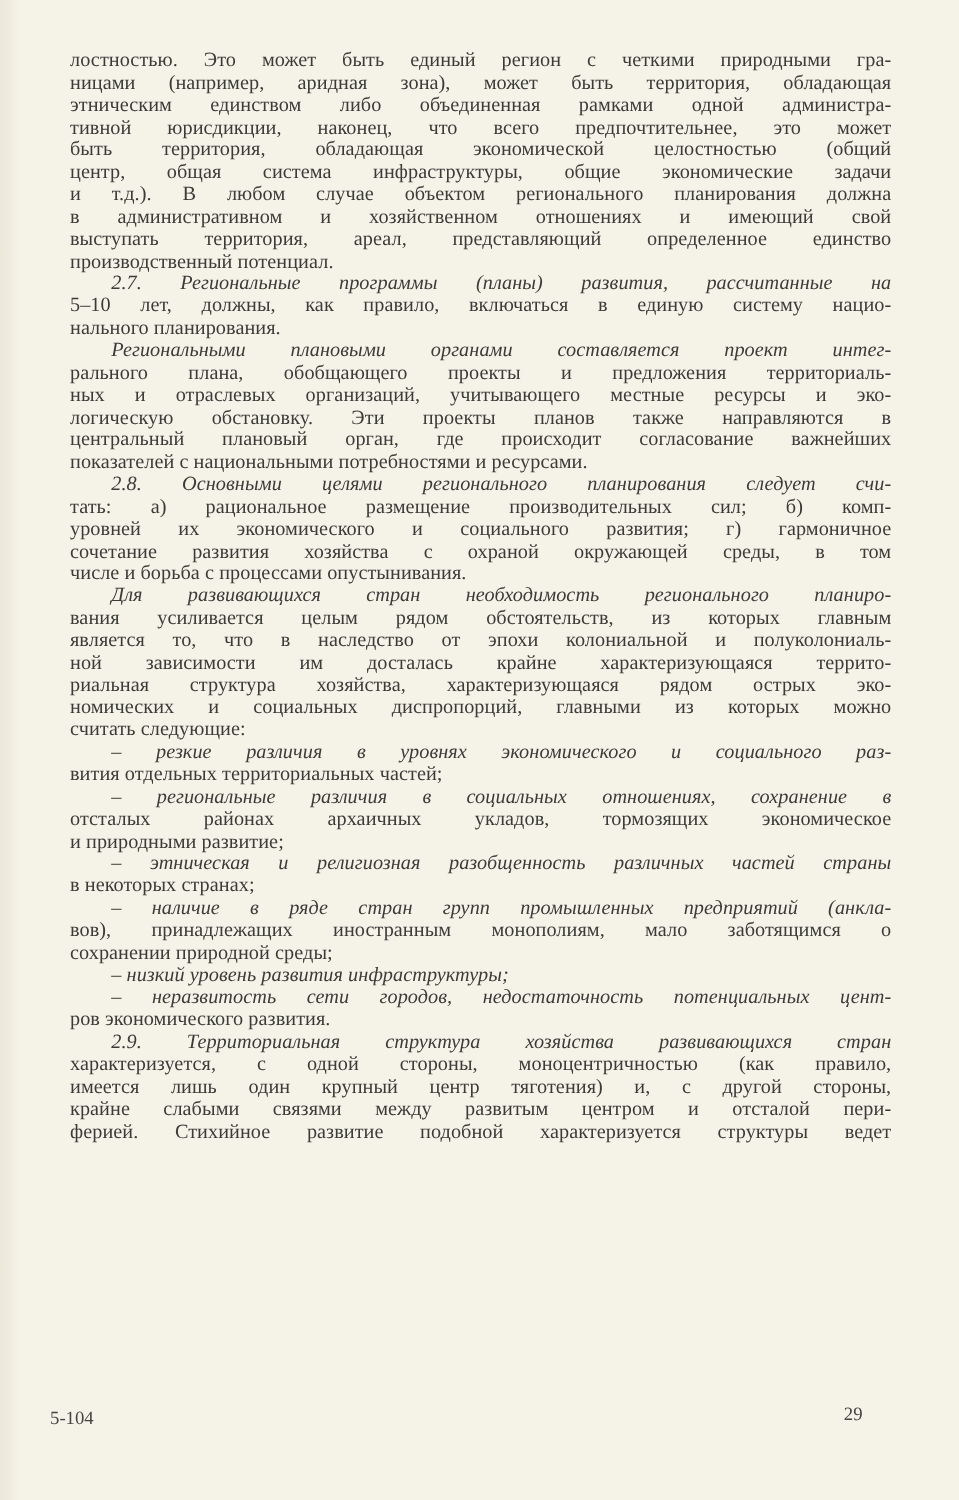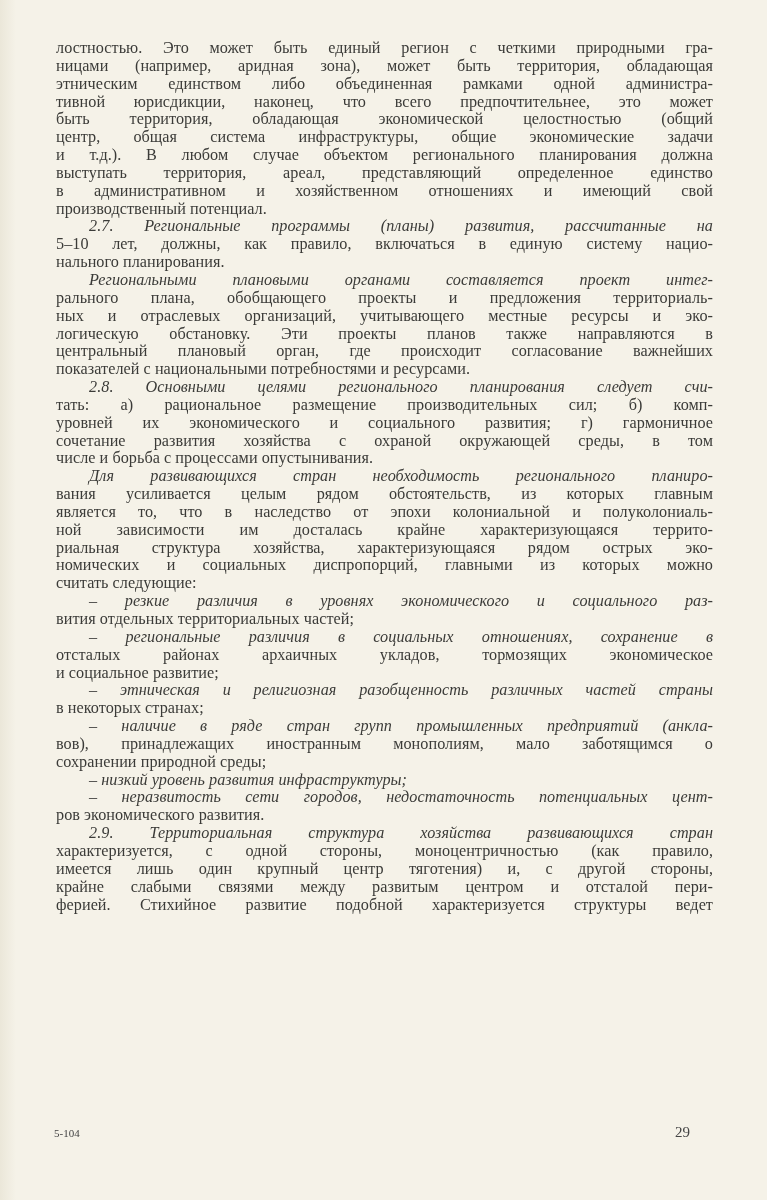--- a/index.html
+++ b/index.html
@@ -41,23 +41,22 @@
       text-align-last: left;
     }
     .line.indent {
       padding-left: 33px;
       font-style: italic;
     }
     .footer-sig {
       position: absolute;
       left: 40px;
       top: 1127px;
-      font-size: 11px;
+      font-size: 15px;
       color: #444;
-      margin-left: 14px;
     }
     .page-number {
       position: absolute;
       left: 675px;
       top: 1124px;
       font-size: 15px;
       color: #444;
     }
   </style>
 </head>
@@ -67,22 +66,22 @@
 
 <div class="page-body" id="page-body">
     <div class="paragraph">
       <span class="line">лостностью. Это может быть единый регион с четкими природными гра-</span>
       <span class="line">ницами (например, аридная зона), может быть территория, обладающая</span>
       <span class="line">этническим единством либо объединенная рамками одной администра-</span>
       <span class="line">тивной юрисдикции, наконец, что всего предпочтительнее, это может</span>
       <span class="line">быть территория, обладающая экономической целостностью (общий</span>
       <span class="line">центр, общая система инфраструктуры, общие экономические задачи</span>
       <span class="line">и т.д.). В любом случае объектом регионального планирования должна</span>
+      <span class="line">в административном и хозяйственном отношениях и имеющий свой</span>
       <span class="line">выступать территория, ареал, представляющий определенное единство</span>
-      <span class="line">в административном и хозяйственном отношениях и имеющий свой</span>
       <span class="line last">производственный потенциал.</span>
     </div>
     <div class="paragraph">
       <span class="line indent">2.7. Региональные программы (планы) развития, рассчитанные на</span>
       <span class="line">5–10 лет, должны, как правило, включаться в единую систему нацио-</span>
       <span class="line last">нального планирования.</span>
     </div>
     <div class="paragraph">
       <span class="line indent">Региональными плановыми органами составляется проект интег-</span>
       <span class="line">рального плана, обобщающего проекты и предложения территориаль-</span>
@@ -107,21 +106,21 @@
       <span class="line">номических и социальных диспропорций, главными из которых можно</span>
       <span class="line last">считать следующие:</span>
     </div>
     <div class="paragraph">
       <span class="line indent">– резкие различия в уровнях экономического и социального раз-</span>
       <span class="line last">вития отдельных территориальных частей;</span>
     </div>
     <div class="paragraph">
       <span class="line indent">– региональные различия в социальных отношениях, сохранение в</span>
       <span class="line">отсталых районах архаичных укладов, тормозящих экономическое</span>
-      <span class="line last">и социальное развитие;</span>
+      <span class="line last">и природными развитие;</span>
     </div>
     <div class="paragraph">
       <span class="line indent">– этническая и религиозная разобщенность различных частей страны</span>
       <span class="line last">в некоторых странах;</span>
     </div>
     <div class="paragraph">
       <span class="line indent">– наличие в ряде стран групп промышленных предприятий (анкла-</span>
       <span class="line">вов), принадлежащих иностранным монополиям, мало заботящимся о</span>
       <span class="line last">сохранении природной среды;</span>
     </div>

